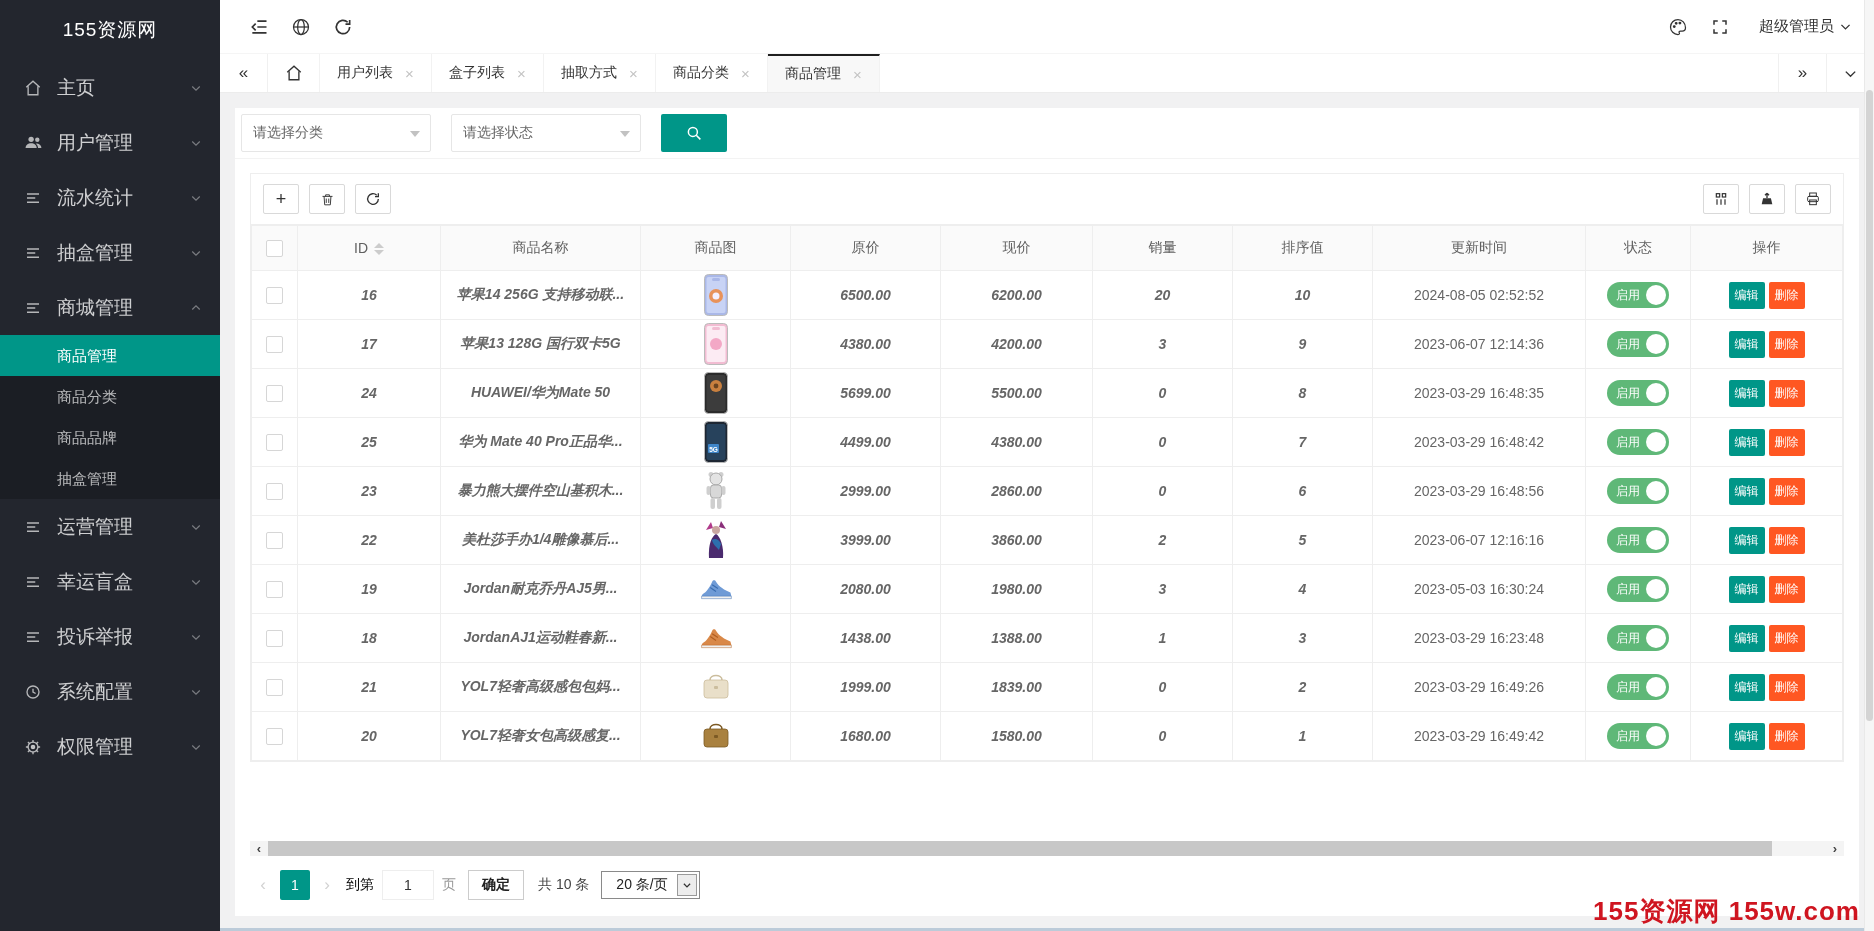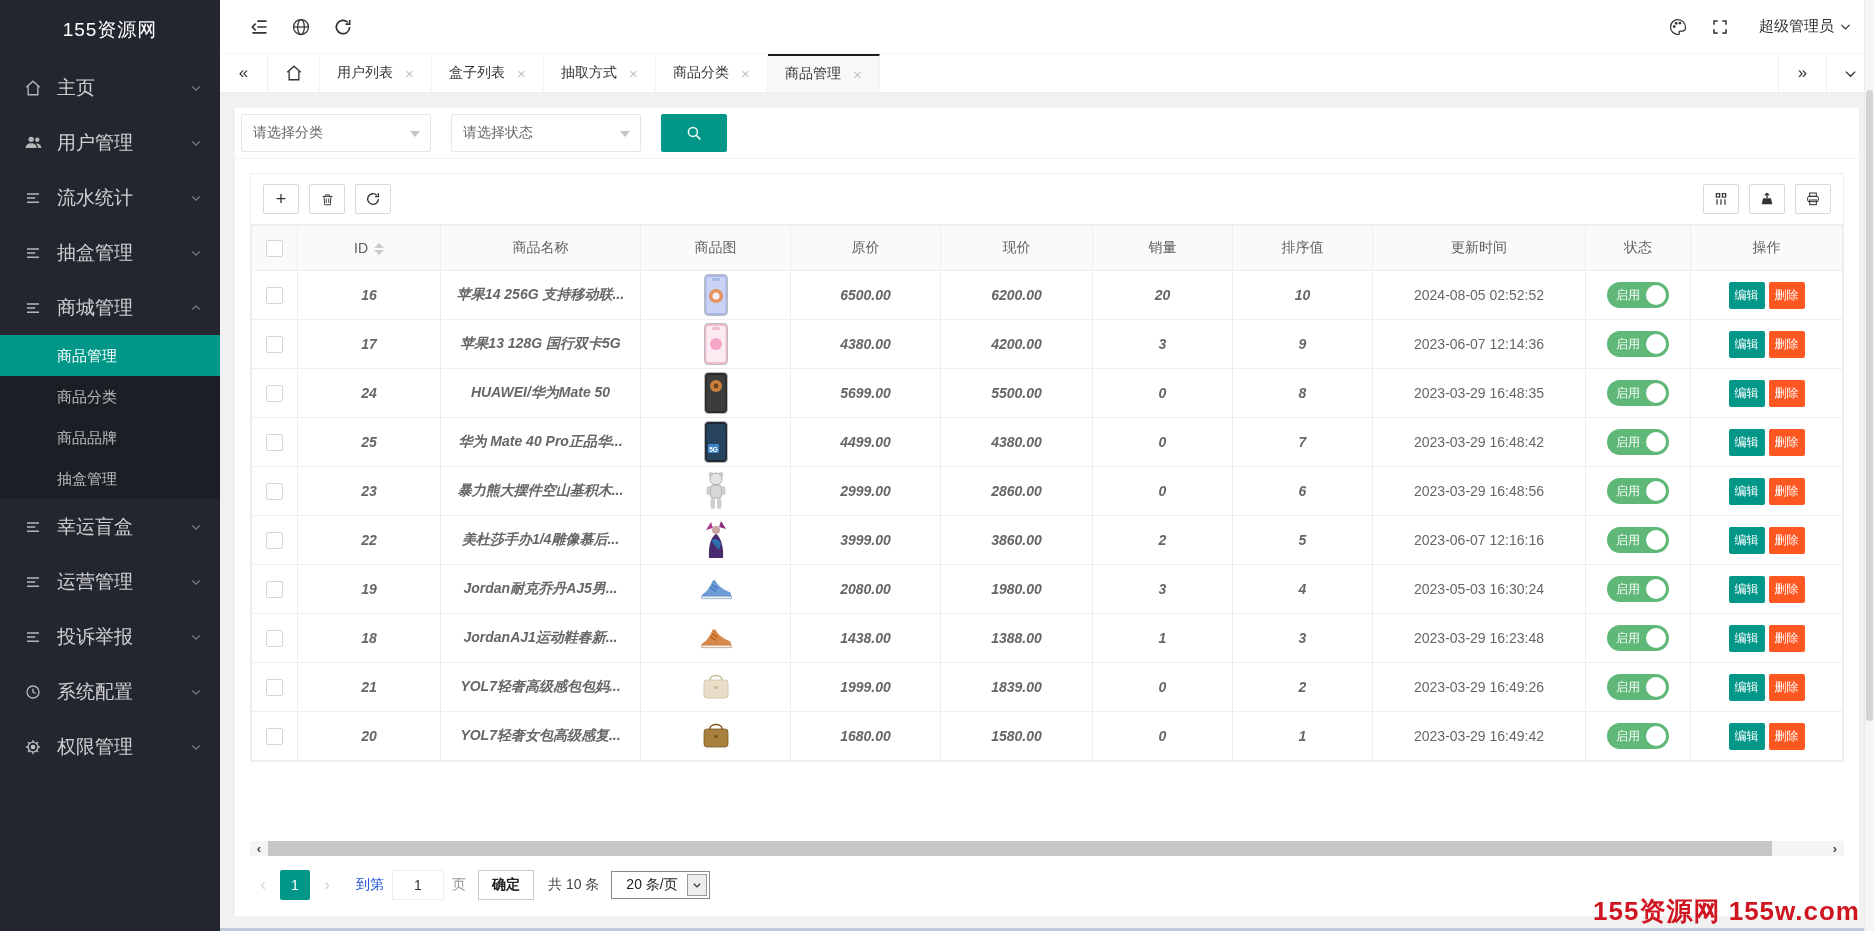--- a/index.html
+++ b/index.html
@@ -74,21 +74,21 @@
   .flex-gap { flex:1; }
   .hscroll { margin:0 15px; height:15px; background:#f4f4f4; position:relative; display:flex; align-items:center; }
   .hs-arrow { width:18px; text-align:center; color:#444; font-weight:bold; font-size:13px; line-height:15px; cursor:pointer; z-index:2; }
   .hs-arrow.right { margin-left:auto; }
   .hs-thumb { position:absolute; left:18px; right:72px; top:0; height:15px; background:#c7c7c7; cursor:pointer; }
 
   .pager { padding:14px 15px 16px; display:flex; align-items:center; color:#666; }
   .pg-arrow { color:#d2d2d2; font-size:17px; width:26px; text-align:center; cursor:pointer; }
   .pg-num { width:30px; height:30px; background:#009688; color:#fff; display:flex; align-items:center; justify-content:center;
     border-radius:2px; margin:0 4px; cursor:pointer; }
-  .goto-label { color:#1d4ed8; margin-left:16px;text-align:right; }
+  .goto-label { color:#000000; margin-left:6px;text-align:right; }
   .pg-input { width:52px; height:30px; border:1px solid #eee; text-align:center; color:#333; margin:0 8px; font-size:14px; }
   .page-label { color:#999; }
   .pg-confirm { height:30px; padding:0 13px; border:1px solid #ccc; background:#fff; font-weight:bold; color:#222;
     margin-left:12px; cursor:pointer; font-size:14px; }
   .total-label { margin-left:14px; color:#444; }
   .native-select { margin-left:12px; height:28px; border:1px solid #8a8a8a; background:#fff; display:flex; align-items:center;
     padding-left:14px; cursor:pointer; color:#222; }
   .ns-btn { width:20px; height:22px; margin:2px; margin-left:9px; border:1px solid #9a9a9a; background:#ededed;
     display:flex; align-items:center; justify-content:center; font-size:10px; color:#333; }
 
@@ -179,34 +179,34 @@
           <div class="submenu-item">商品分类</div>
           <div class="submenu-item">商品品牌</div>
           <div class="submenu-item">抽盒管理</div>
         </div>
         <div class="menu-item">
           <span class="mi-icon">
             <svg width="18" height="18" viewBox="0 0 24 24" fill="none" stroke="currentColor" stroke-width="2">
               <path d="M4 6.5h16M4 12h11M4 17.5h16"></path>
             </svg>
           </span>
-          <span>幸运盲盒</span>
+          <span>运营管理</span>
           <span class="mi-chevron">
             <svg width="12" height="12" viewBox="0 0 16 16" fill="none" stroke="currentColor" stroke-width="1.6" style="transform:rotate(0deg)">
               <path d="M3 6l5 5 5-5"></path>
             </svg>
           </span>
         </div>
         <div class="menu-item">
           <span class="mi-icon">
             <svg width="18" height="18" viewBox="0 0 24 24" fill="none" stroke="currentColor" stroke-width="2">
               <path d="M4 6.5h16M4 12h11M4 17.5h16"></path>
             </svg>
           </span>
-          <span>运营管理</span>
+          <span>幸运盲盒</span>
           <span class="mi-chevron">
             <svg width="12" height="12" viewBox="0 0 16 16" fill="none" stroke="currentColor" stroke-width="1.6" style="transform:rotate(0deg)">
               <path d="M3 6l5 5 5-5"></path>
             </svg>
           </span>
         </div>
         <div class="menu-item">
           <span class="mi-icon">
             <svg width="18" height="18" viewBox="0 0 24 24" fill="none" stroke="currentColor" stroke-width="2">
               <path d="M4 6.5h16M4 12h11M4 17.5h16"></path>

